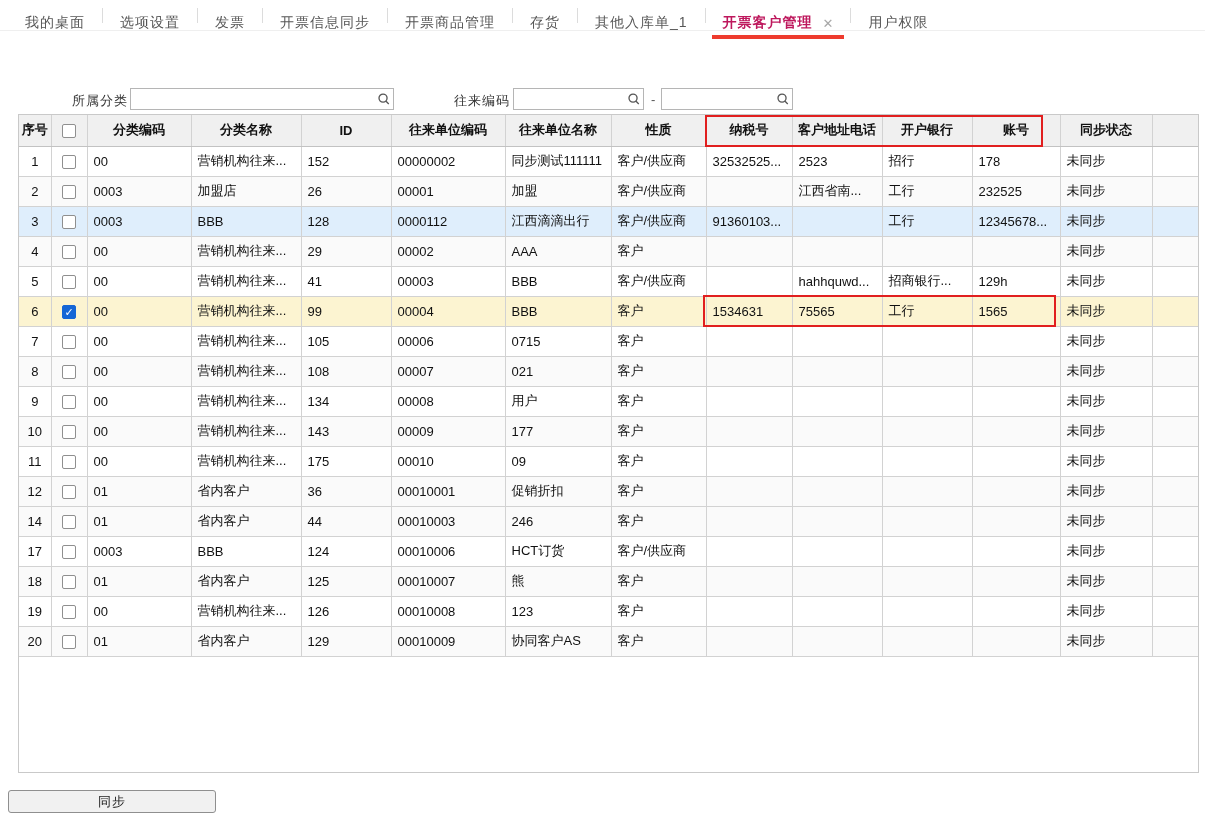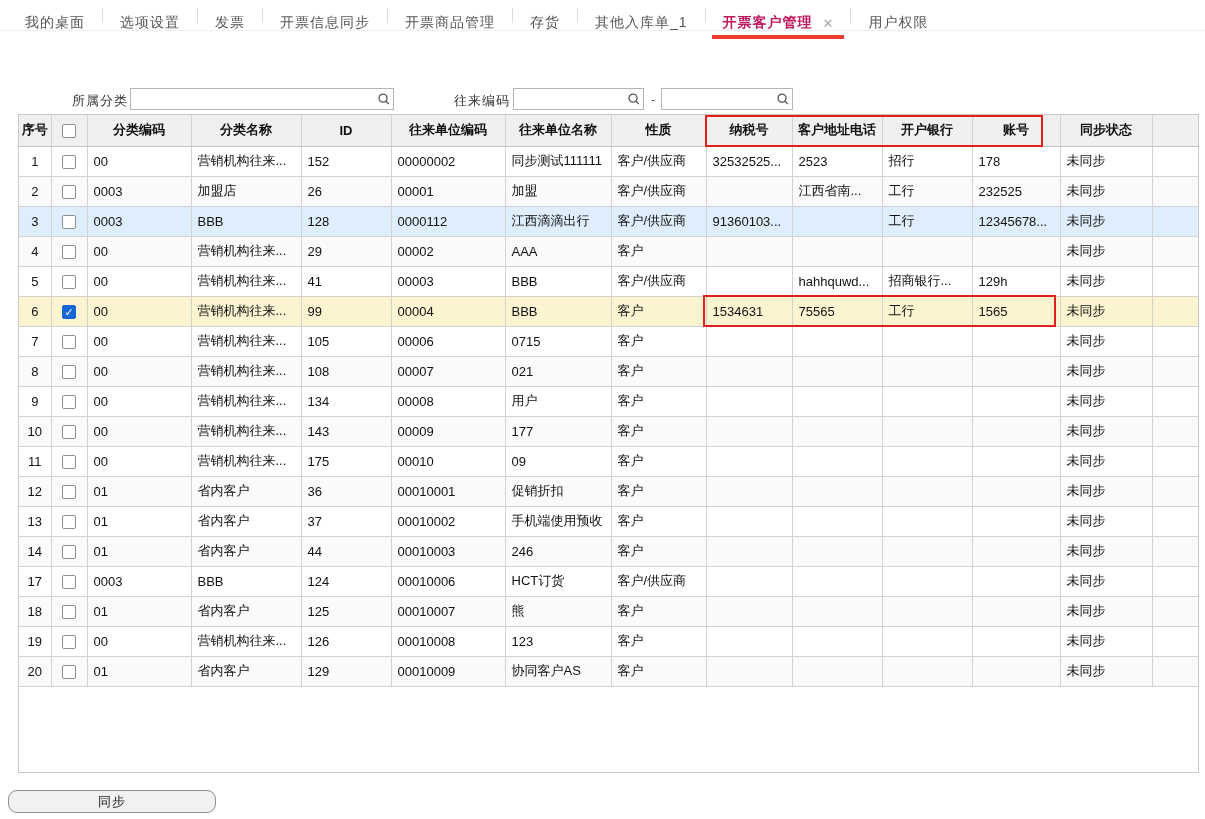--- a/index.html
+++ b/index.html
@@ -54,21 +54,21 @@
     border-radius:2px; background:#fff; vertical-align:middle; line-height:13px;
     font-size:11px; text-align:center; cursor:pointer; }
   .cb.checked { background:#1566d6; border-color:#1566d6; color:#fff; font-weight:bold; }
 
   .red-rect { position:absolute; border:2px solid #e11f1f; pointer-events:none; }
   .rect-head { left:686px; top:0; width:338px; height:32px; }
   .rect-row  { left:684px; top:180px; width:353px; height:32px; }
 
   
   .btn-sync { margin:17px 0 0 8px; width:208px; height:23px; background:#f1f1f1;
-    border:1px solid #8f8f8f; border-radius:9px; font-size:13px; color:#222;
+    border:1px solid #8f8f8f; border-radius:3px; font-size:13px; color:#222;
     letter-spacing:1px; cursor:pointer;
     font-family:"Liberation Sans","DejaVu Sans",sans-serif; }
 </style>
 </head>
 <body>
 
 
 
 
 <div class="tabbar">
@@ -368,36 +368,20 @@
           <td>00010001</td>
           <td>促销折扣</td>
           <td>客户</td>
           <td></td>
           <td></td>
           <td></td>
           <td></td>
           <td>未同步</td>
           <td class="c-fill"></td>
         </tr>
-        <tr>
-          <td class="c-seq">13</td>
-          <td class="c-cb"><span class="cb"></span></td>
-          <td>01</td>
-          <td>省内客户</td>
-          <td>37</td>
-          <td>00010002</td>
-          <td>手机端使用预收</td>
-          <td>客户</td>
-          <td></td>
-          <td></td>
-          <td></td>
-          <td></td>
-          <td>未同步</td>
-          <td class="c-fill"></td>
-        </tr>
         <tr class="even">
           <td class="c-seq">14</td>
           <td class="c-cb"><span class="cb"></span></td>
           <td>01</td>
           <td>省内客户</td>
           <td>44</td>
           <td>00010003</td>
           <td>246</td>
           <td>客户</td>
           <td></td>

